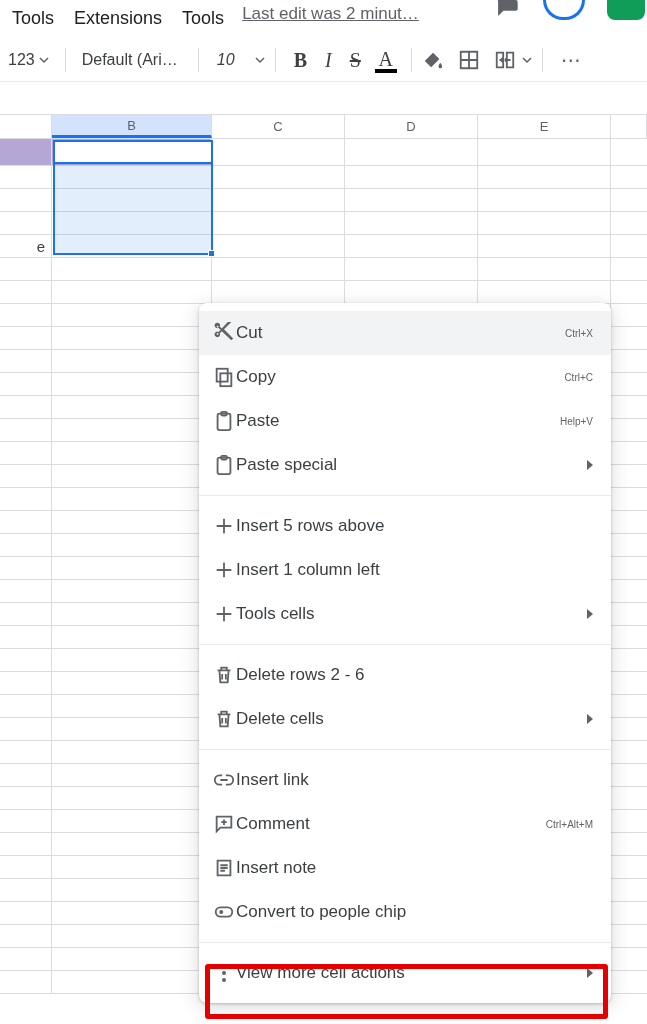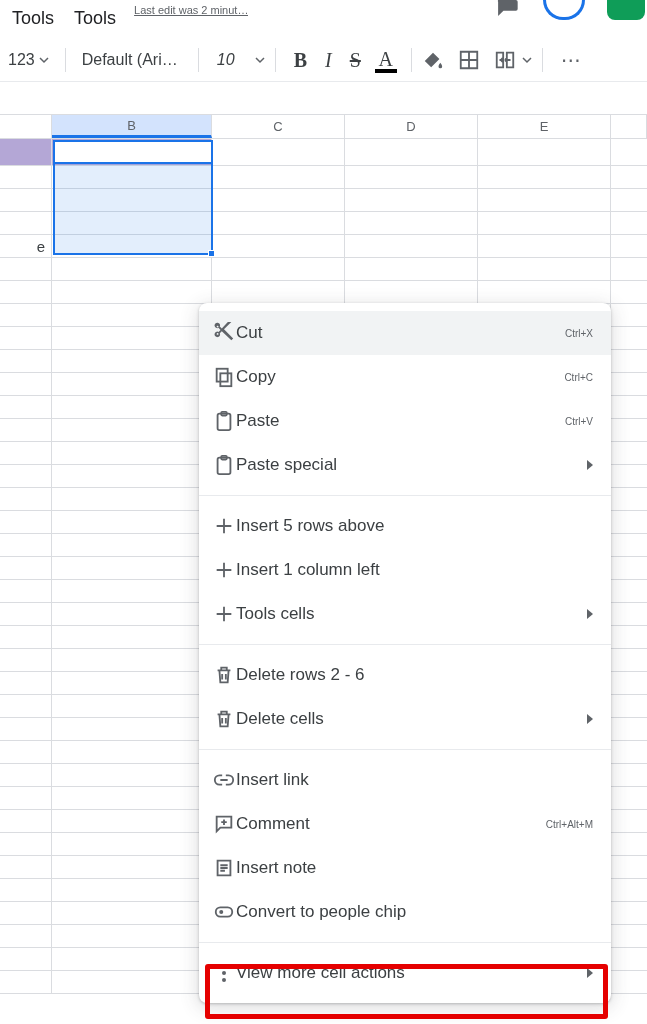--- a/index.html
+++ b/index.html
@@ -19,21 +19,21 @@
     color: #202124;
   }
   .menubar .menu-item {
     padding: 4px 10px;
     border-radius: 4px;
   }
   .edit-status {
     margin-left: 8px;
     text-decoration: underline;
     color: #5f6368;
-    font-size: 11px;
+    font-size: 17px;
     white-space: nowrap;
     max-width: 190px;
     overflow: hidden;
     text-overflow: ellipsis;
   }
   
   .topright {
     position: absolute;
     top: 0; right: 2px;
     display: flex; gap: 22px;
@@ -188,20 +188,21 @@
     <svg viewBox="0 0 24 18">
         <path fill="#5f6368" d="M2 0h20a2 2 0 0 1 2 2v8a2 2 0 0 1-2 2H8l-6 6V2A2 2 0 0 1 2 0z"></path>
       </svg>
   </div>
   <div class="tr-blue"></div>
   <div class="tr-green"></div>
 </div>
 
 <div class="menubar">
   <span class="menu-item">Tools</span>
+  <span class="menu-item">Extensions</span>
   <span class="menu-item">Tools</span>
   <span class="edit-status">Last edit was 2 minut…</span>
 </div>
 
 <div class="toolbar">
   <div class="tb-btn">
     <span>123</span>
     <svg class="chev" viewBox="0 0 10 10">
         <path d="M1 3l4 4 4-4" stroke="#5f6368" fill="none" stroke-width="1.5"></path>
       </svg>
@@ -583,21 +584,21 @@
     <span class="ctx-accel">Ctrl+C</span>
   </div>
   <div class="ctx-item">
     <span class="ctx-icon">
         <svg viewBox="0 0 24 24">
           <rect x="5" y="4" width="14" height="18" rx="2" fill="none" stroke="currentColor" stroke-width="2"></rect>
           <rect x="9" y="2" width="6" height="4" rx="1" fill="none" stroke="currentColor" stroke-width="2"></rect>
         </svg>
       </span>
     <span class="ctx-label">Paste</span>
-    <span class="ctx-accel">Ctrl+V</span>
+    <span class="ctx-accel">Help+V</span>
   </div>
   <div class="ctx-item">
     <span class="ctx-icon">
         <svg viewBox="0 0 24 24">
           <rect x="5" y="4" width="14" height="18" rx="2" fill="none" stroke="currentColor" stroke-width="2"></rect>
           <rect x="9" y="2" width="6" height="4" rx="1" fill="none" stroke="currentColor" stroke-width="2"></rect>
         </svg>
       </span>
     <span class="ctx-label">Paste special</span>
     <span class="ctx-sub"></span>

